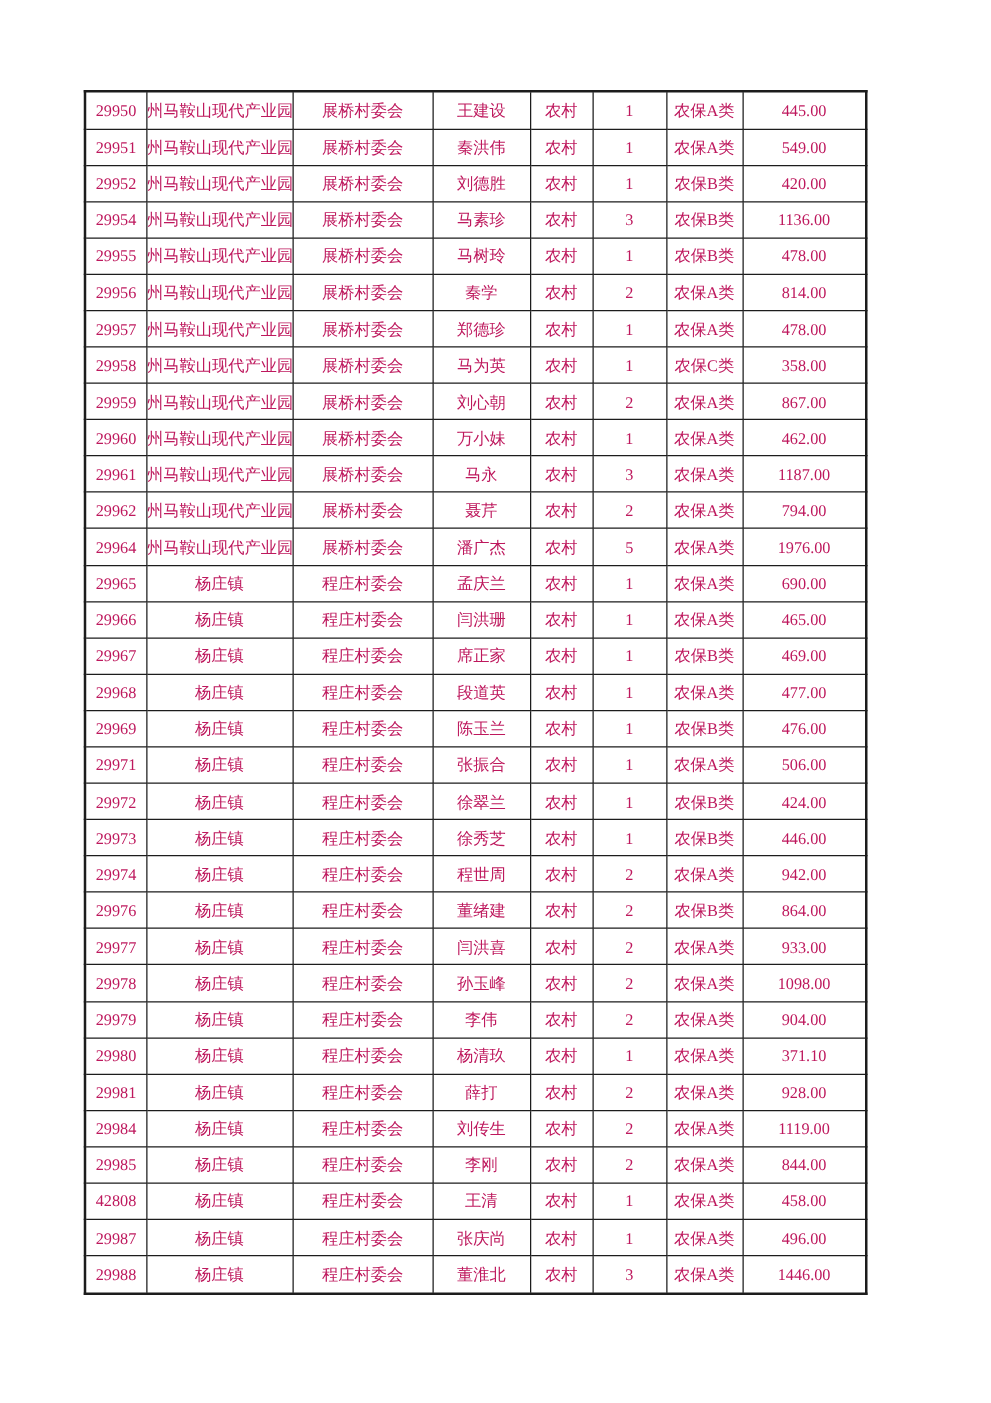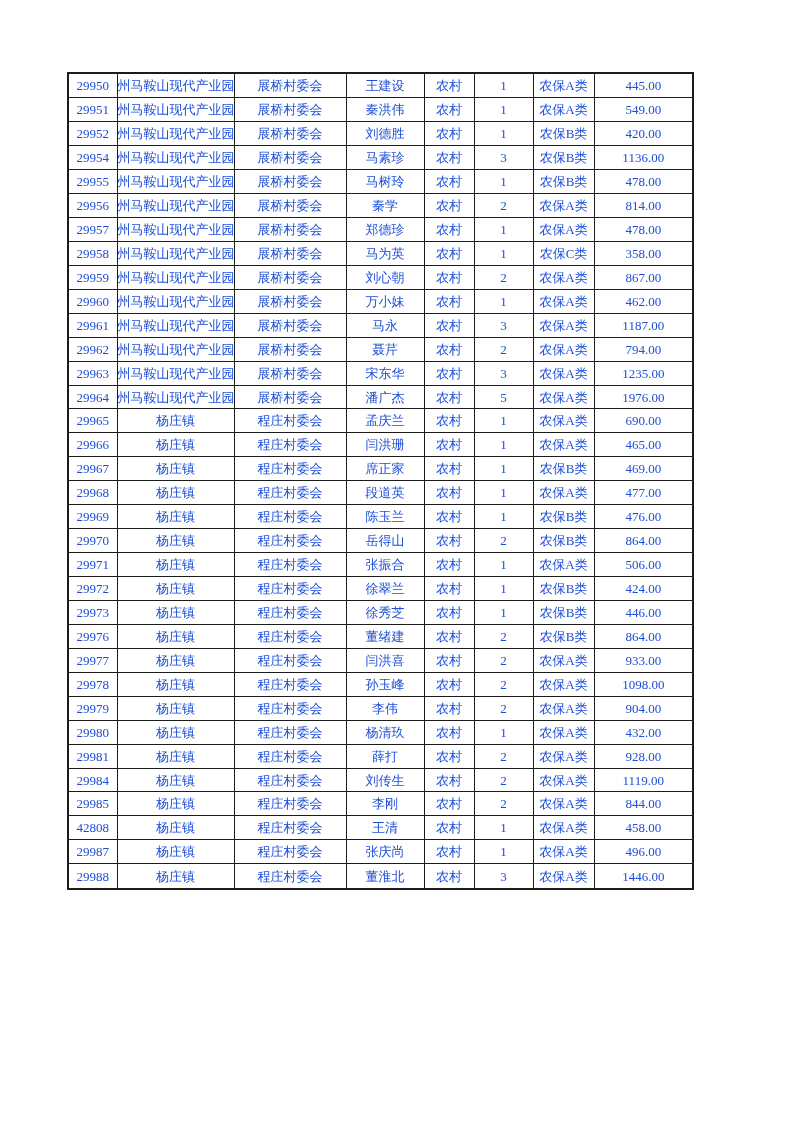--- a/index.html
+++ b/index.html
@@ -13,25 +13,25 @@
     height: 1122px;
     background: #ffffff;
     overflow: hidden;
     font-family: "Liberation Serif", "DejaVu Serif", serif;
   }
   table.data-table {
     position: absolute;
     left: 67px;
     top: 72px;
     width: 625px;
-    height: 818px;
+    height: 964px;
     border-collapse: collapse;
     table-layout: fixed;
     font-size: 13px;
-    color: #1d4ed8;
+    color: #be185d;
     border: 2px solid #1c1c1c;
   }
   table.data-table td {
     border: 1px solid #1c1c1c;
     text-align: center;
     vertical-align: middle;
     padding: 0;
     white-space: nowrap;
     overflow: hidden;
     line-height: 1;
@@ -175,30 +175,20 @@
           <td class="col-serial">29962</td>
           <td class="col-town">州马鞍山现代产业园</td>
           <td class="col-village">展桥村委会</td>
           <td class="col-name">聂芹</td>
           <td class="col-category">农村</td>
           <td class="col-count">2</td>
           <td class="col-type">农保A类</td>
           <td class="col-amount">794.00</td>
         </tr>
         <tr>
-          <td class="col-serial">29963</td>
-          <td class="col-town">州马鞍山现代产业园</td>
-          <td class="col-village">展桥村委会</td>
-          <td class="col-name">宋东华</td>
-          <td class="col-category">农村</td>
-          <td class="col-count">3</td>
-          <td class="col-type">农保A类</td>
-          <td class="col-amount">1235.00</td>
-        </tr>
-        <tr>
           <td class="col-serial">29964</td>
           <td class="col-town">州马鞍山现代产业园</td>
           <td class="col-village">展桥村委会</td>
           <td class="col-name">潘广杰</td>
           <td class="col-category">农村</td>
           <td class="col-count">5</td>
           <td class="col-type">农保A类</td>
           <td class="col-amount">1976.00</td>
         </tr>
         <tr>
@@ -245,70 +235,70 @@
           <td class="col-serial">29969</td>
           <td class="col-town">杨庄镇</td>
           <td class="col-village">程庄村委会</td>
           <td class="col-name">陈玉兰</td>
           <td class="col-category">农村</td>
           <td class="col-count">1</td>
           <td class="col-type">农保B类</td>
           <td class="col-amount">476.00</td>
         </tr>
         <tr>
-          <td class="col-serial">29970</td>
-          <td class="col-town">杨庄镇</td>
-          <td class="col-village">程庄村委会</td>
-          <td class="col-name">岳得山</td>
+          <td class="col-serial">29971</td>
+          <td class="col-town">杨庄镇</td>
+          <td class="col-village">程庄村委会</td>
+          <td class="col-name">张振合</td>
+          <td class="col-category">农村</td>
+          <td class="col-count">1</td>
+          <td class="col-type">农保A类</td>
+          <td class="col-amount">506.00</td>
+        </tr>
+        <tr>
+          <td class="col-serial">29972</td>
+          <td class="col-town">杨庄镇</td>
+          <td class="col-village">程庄村委会</td>
+          <td class="col-name">徐翠兰</td>
+          <td class="col-category">农村</td>
+          <td class="col-count">1</td>
+          <td class="col-type">农保B类</td>
+          <td class="col-amount">424.00</td>
+        </tr>
+        <tr>
+          <td class="col-serial">29973</td>
+          <td class="col-town">杨庄镇</td>
+          <td class="col-village">程庄村委会</td>
+          <td class="col-name">徐秀芝</td>
+          <td class="col-category">农村</td>
+          <td class="col-count">1</td>
+          <td class="col-type">农保B类</td>
+          <td class="col-amount">446.00</td>
+        </tr>
+        <tr>
+          <td class="col-serial">29974</td>
+          <td class="col-town">杨庄镇</td>
+          <td class="col-village">程庄村委会</td>
+          <td class="col-name">程世周</td>
+          <td class="col-category">农村</td>
+          <td class="col-count">2</td>
+          <td class="col-type">农保A类</td>
+          <td class="col-amount">942.00</td>
+        </tr>
+        <tr>
+          <td class="col-serial">29976</td>
+          <td class="col-town">杨庄镇</td>
+          <td class="col-village">程庄村委会</td>
+          <td class="col-name">董绪建</td>
           <td class="col-category">农村</td>
           <td class="col-count">2</td>
           <td class="col-type">农保B类</td>
           <td class="col-amount">864.00</td>
         </tr>
         <tr>
-          <td class="col-serial">29971</td>
-          <td class="col-town">杨庄镇</td>
-          <td class="col-village">程庄村委会</td>
-          <td class="col-name">张振合</td>
-          <td class="col-category">农村</td>
-          <td class="col-count">1</td>
-          <td class="col-type">农保A类</td>
-          <td class="col-amount">506.00</td>
-        </tr>
-        <tr>
-          <td class="col-serial">29972</td>
-          <td class="col-town">杨庄镇</td>
-          <td class="col-village">程庄村委会</td>
-          <td class="col-name">徐翠兰</td>
-          <td class="col-category">农村</td>
-          <td class="col-count">1</td>
-          <td class="col-type">农保B类</td>
-          <td class="col-amount">424.00</td>
-        </tr>
-        <tr>
-          <td class="col-serial">29973</td>
-          <td class="col-town">杨庄镇</td>
-          <td class="col-village">程庄村委会</td>
-          <td class="col-name">徐秀芝</td>
-          <td class="col-category">农村</td>
-          <td class="col-count">1</td>
-          <td class="col-type">农保B类</td>
-          <td class="col-amount">446.00</td>
-        </tr>
-        <tr>
-          <td class="col-serial">29976</td>
-          <td class="col-town">杨庄镇</td>
-          <td class="col-village">程庄村委会</td>
-          <td class="col-name">董绪建</td>
-          <td class="col-category">农村</td>
-          <td class="col-count">2</td>
-          <td class="col-type">农保B类</td>
-          <td class="col-amount">864.00</td>
-        </tr>
-        <tr>
           <td class="col-serial">29977</td>
           <td class="col-town">杨庄镇</td>
           <td class="col-village">程庄村委会</td>
           <td class="col-name">闫洪喜</td>
           <td class="col-category">农村</td>
           <td class="col-count">2</td>
           <td class="col-type">农保A类</td>
           <td class="col-amount">933.00</td>
         </tr>
         <tr>
@@ -332,21 +322,21 @@
           <td class="col-amount">904.00</td>
         </tr>
         <tr>
           <td class="col-serial">29980</td>
           <td class="col-town">杨庄镇</td>
           <td class="col-village">程庄村委会</td>
           <td class="col-name">杨清玖</td>
           <td class="col-category">农村</td>
           <td class="col-count">1</td>
           <td class="col-type">农保A类</td>
-          <td class="col-amount">432.00</td>
+          <td class="col-amount">371.10</td>
         </tr>
         <tr>
           <td class="col-serial">29981</td>
           <td class="col-town">杨庄镇</td>
           <td class="col-village">程庄村委会</td>
           <td class="col-name">薛打</td>
           <td class="col-category">农村</td>
           <td class="col-count">2</td>
           <td class="col-type">农保A类</td>
           <td class="col-amount">928.00</td>

